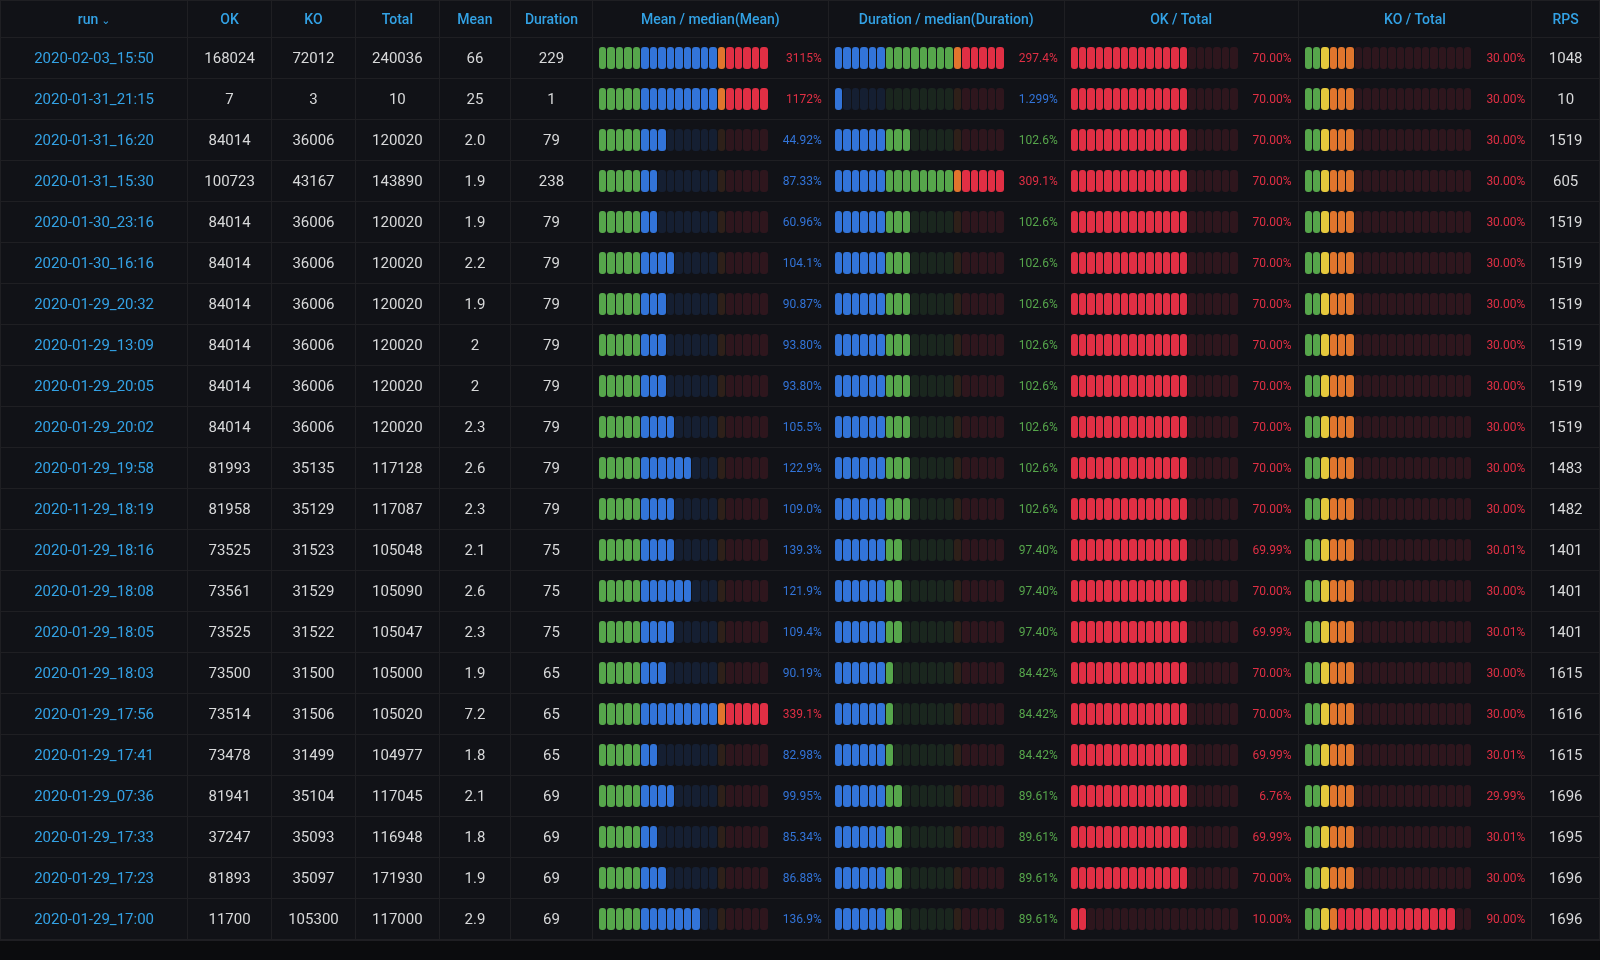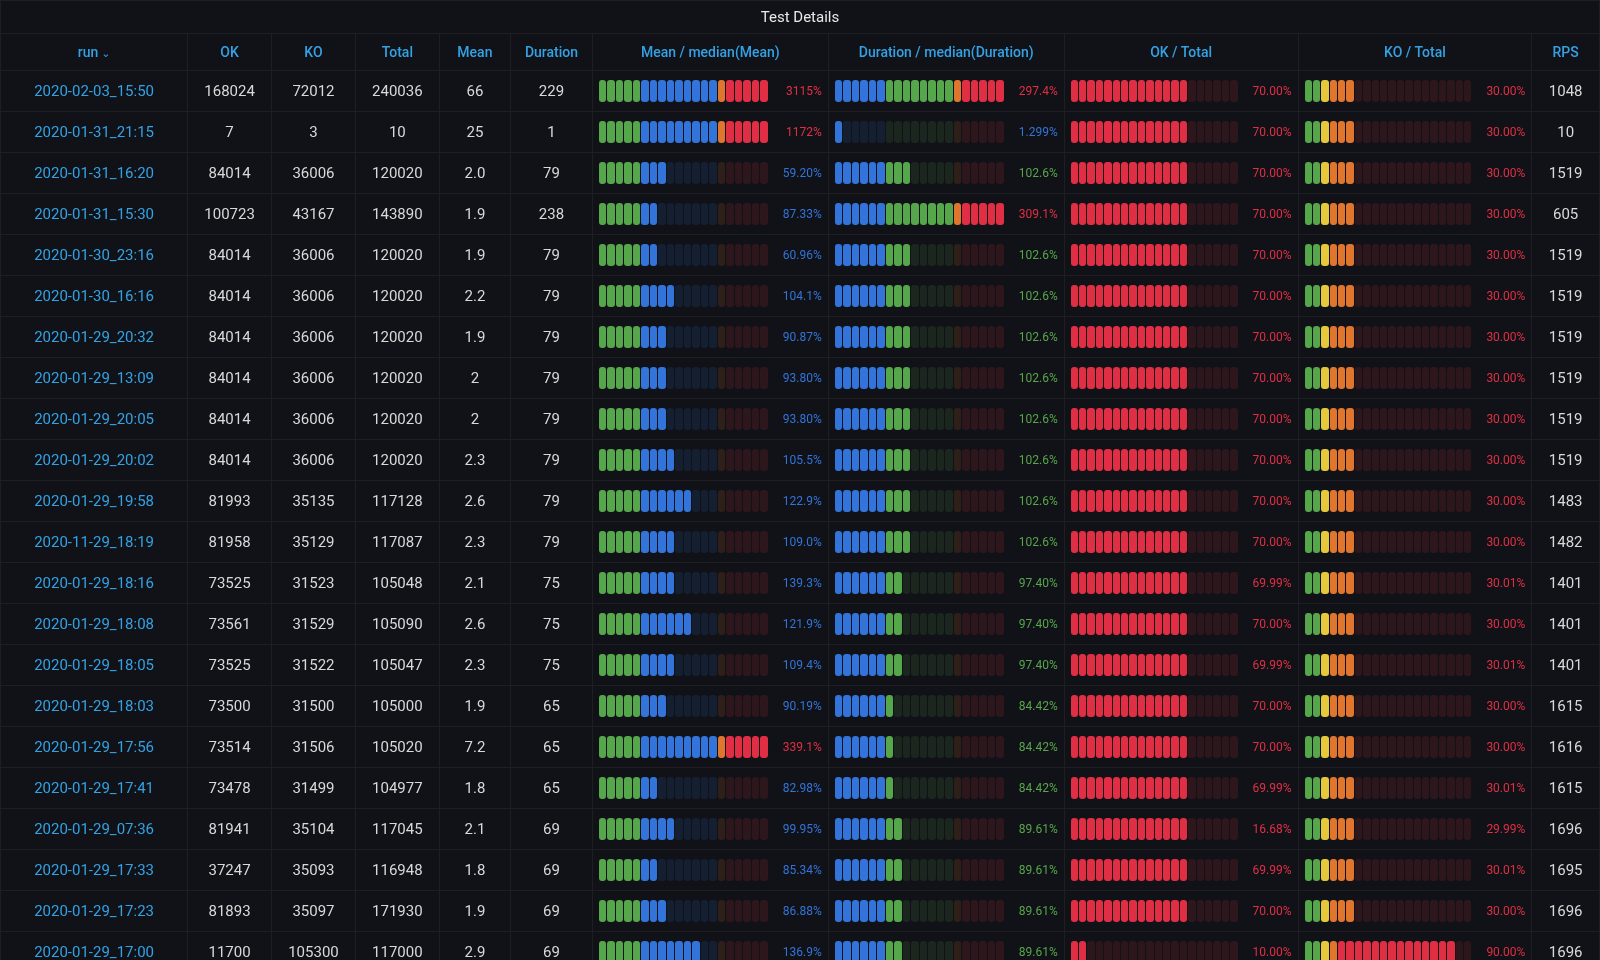--- a/index.html
+++ b/index.html
@@ -24,21 +24,20 @@
   col.mean{width:68px}
   col.dur{width:78px}
   col.g1,col.g2{width:225px}
   col.g3,col.g4{width:223px}
   col.rps{width:64px}
 </style>
 </head>
 <body>
 
 <div class="panel">
-  <div class="title">Test Details</div>
   <table>
     <colgroup>
       <col class="run">
         <col class="ok">
         <col class="ko">
         <col class="tot">
         <col class="mean">
         <col class="dur">
       <col class="g1">
         <col class="g2">
@@ -320,21 +319,21 @@
                 <div class="seg" style="background: rgba(50, 116, 217, 0.14);"></div>
                 <div class="seg" style="background: rgba(50, 116, 217, 0.14);"></div>
                 <div class="seg" style="background: rgba(50, 116, 217, 0.14);"></div>
                 <div class="seg" style="background: rgba(224, 117, 45, 0.14);"></div>
                 <div class="seg" style="background: rgba(224, 47, 68, 0.14);"></div>
                 <div class="seg" style="background: rgba(224, 47, 68, 0.14);"></div>
                 <div class="seg" style="background: rgba(224, 47, 68, 0.14);"></div>
                 <div class="seg" style="background: rgba(224, 47, 68, 0.14);"></div>
                 <div class="seg" style="background: rgba(224, 47, 68, 0.14);"></div>
               </div>
-              <div class="pct" style="color: rgb(50, 116, 217);">59.20%</div>
+              <div class="pct" style="color: rgb(50, 116, 217);">44.92%</div>
             </div>
           </td>
           <td>
             <div class="gaugecell">
               <div class="gauge">
                 <div class="seg" style="background: rgb(50, 116, 217);"></div>
                 <div class="seg" style="background: rgb(50, 116, 217);"></div>
                 <div class="seg" style="background: rgb(50, 116, 217);"></div>
                 <div class="seg" style="background: rgb(50, 116, 217);"></div>
                 <div class="seg" style="background: rgb(50, 116, 217);"></div>
@@ -2246,21 +2245,21 @@
                 <div class="seg" style="background: rgb(224, 47, 68);"></div>
                 <div class="seg" style="background: rgb(224, 47, 68);"></div>
                 <div class="seg" style="background: rgb(224, 47, 68);"></div>
                 <div class="seg" style="background: rgba(224, 47, 68, 0.14);"></div>
                 <div class="seg" style="background: rgba(224, 47, 68, 0.14);"></div>
                 <div class="seg" style="background: rgba(224, 47, 68, 0.14);"></div>
                 <div class="seg" style="background: rgba(224, 47, 68, 0.14);"></div>
                 <div class="seg" style="background: rgba(224, 47, 68, 0.14);"></div>
                 <div class="seg" style="background: rgba(224, 47, 68, 0.14);"></div>
               </div>
-              <div class="pct" style="color: rgb(224, 47, 68);">16.68%</div>
+              <div class="pct" style="color: rgb(224, 47, 68);">6.76%</div>
             </div>
           </td>
           <td>
             <div class="gaugecell">
               <div class="gauge">
                 <div class="seg" style="background: rgb(86, 166, 75);"></div>
                 <div class="seg" style="background: rgb(86, 166, 75);"></div>
                 <div class="seg" style="background: rgb(229, 200, 60);"></div>
                 <div class="seg" style="background: rgb(224, 117, 45);"></div>
                 <div class="seg" style="background: rgb(224, 117, 45);"></div>

